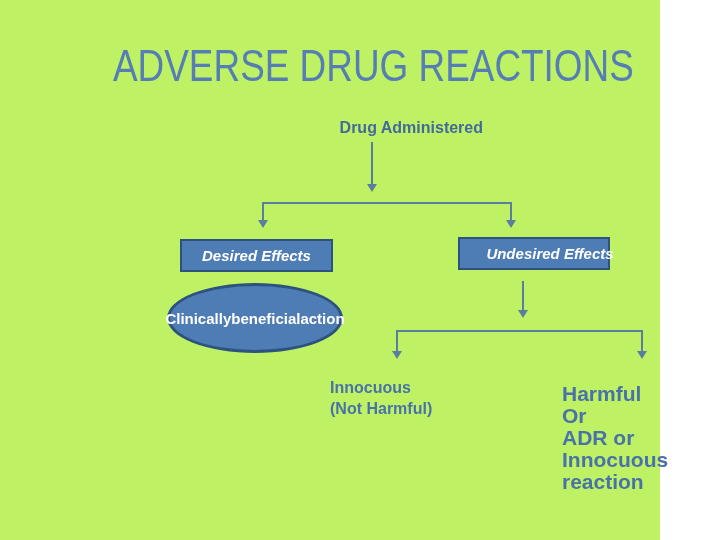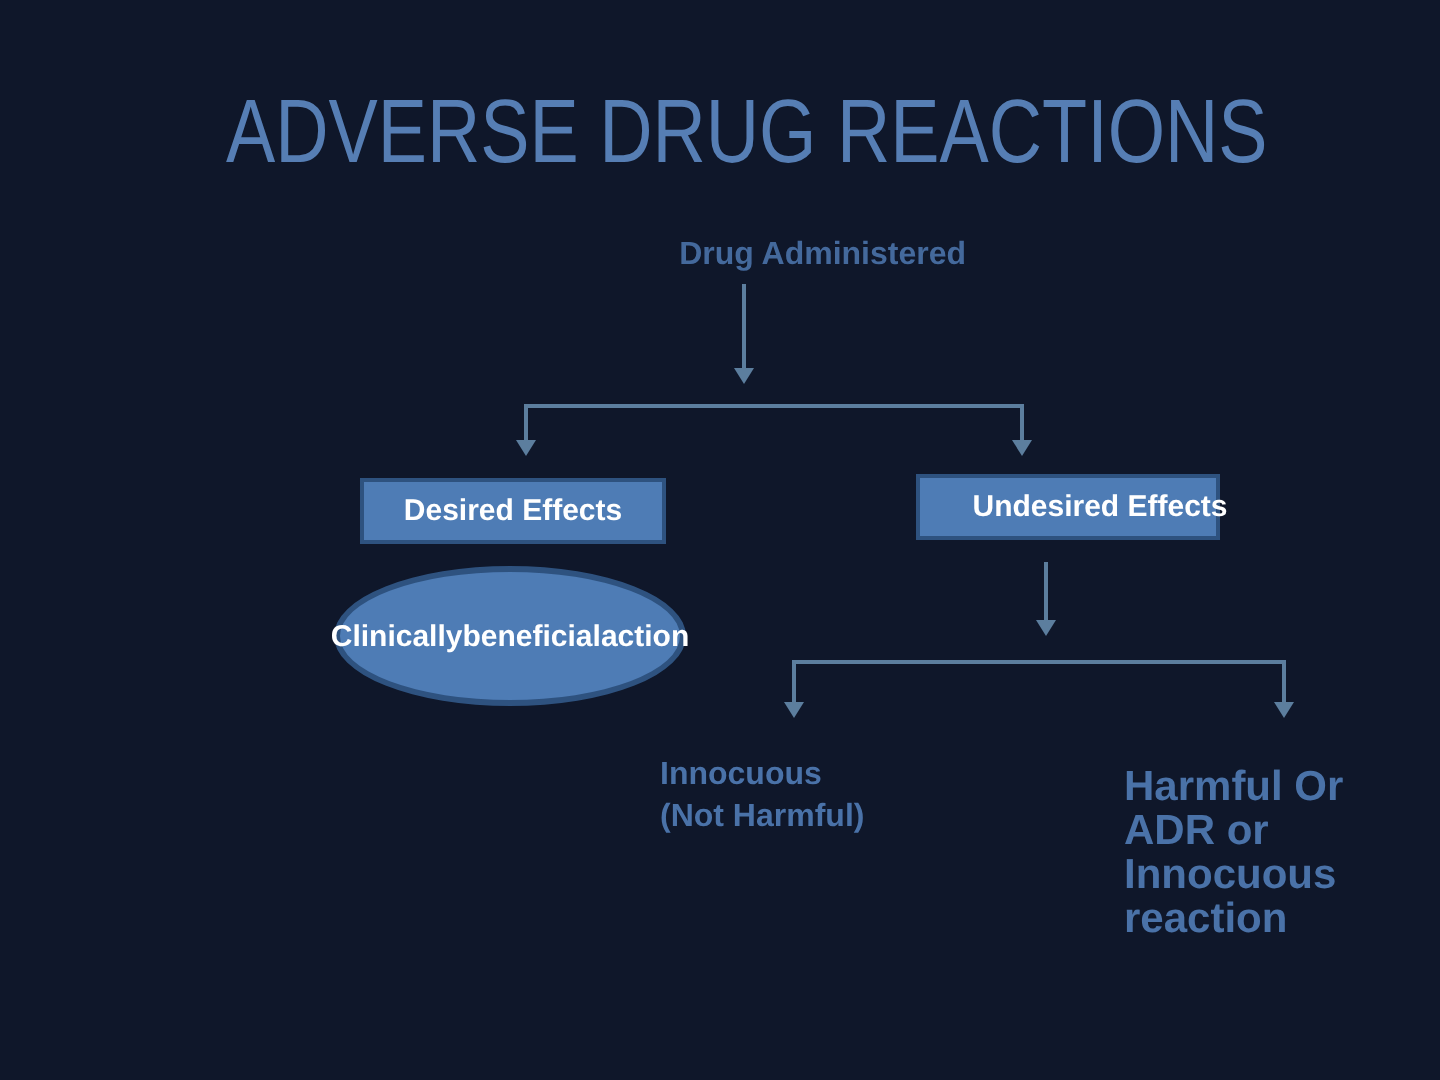--- a/index.html
+++ b/index.html
@@ -4,22 +4,22 @@
 <style>
   html, body { margin: 0; padding: 0; }
   body {
     width: 720px; height: 540px;
     background: #ffffff;
     font-family: "Liberation Sans", sans-serif;
     overflow: hidden;
   }
   #slide {
     position: relative;
-    width: 720px; height: 540px;
-    background: #0f172a;
+    width: 660px; height: 540px;
+    background: #bef264;
   }
   .title {
     position: absolute;
     left: 113px; top: 44px;
     font-size: 45px;
     line-height: 44px;
     font-weight: 400;
     color: #567EB4;
     white-space: nowrap;
     transform: scaleX(0.82);
@@ -56,20 +56,21 @@
     background: #4E7CB5;
     border: 2px solid #2E527F;
     color: #ffffff;
     font-size: 15px;
     font-weight: 700;
     display: flex;
     align-items: center;
     justify-content: center;
     white-space: nowrap;
     box-sizing: border-box;
+    font-style: italic;
   }
   #desired-box   { left: 180px; top: 239px; width: 153px; height: 33px; }
   #undesired-box { left: 458px; top: 237px; width: 152px; height: 33px; padding-left: 32px; }
   
   .node-ellipse {
     position: absolute;
     left: 167px; top: 283px;
     width: 176px; height: 70px;
     background: #4E7CB5;
     border: 3px solid #2E527F;

